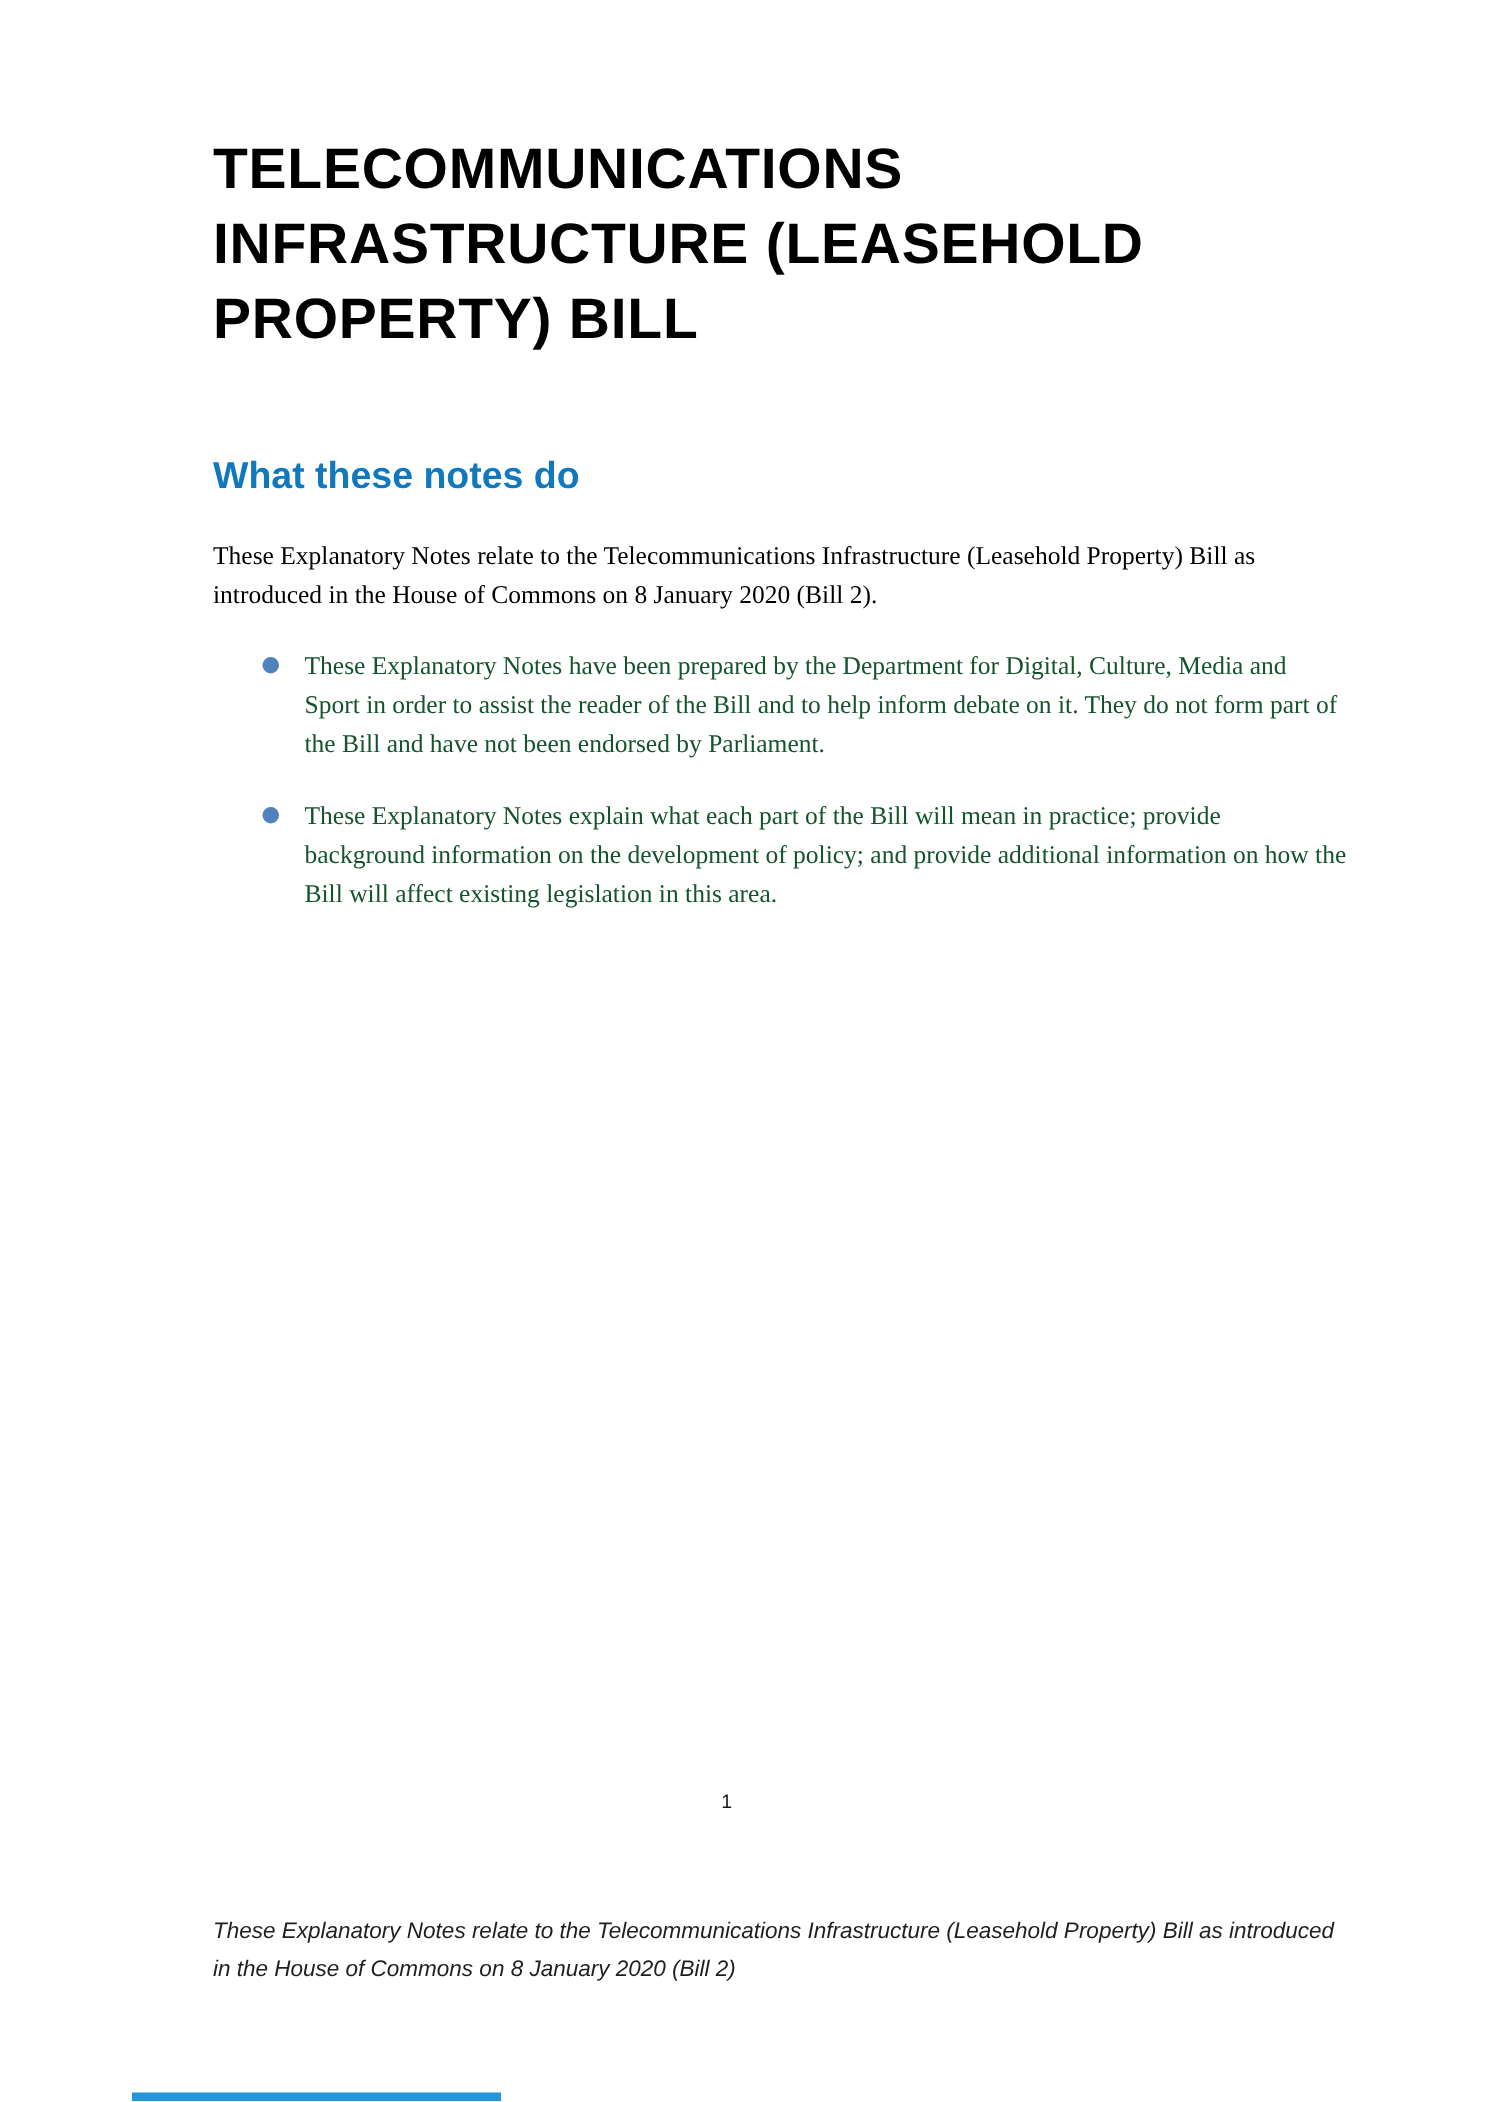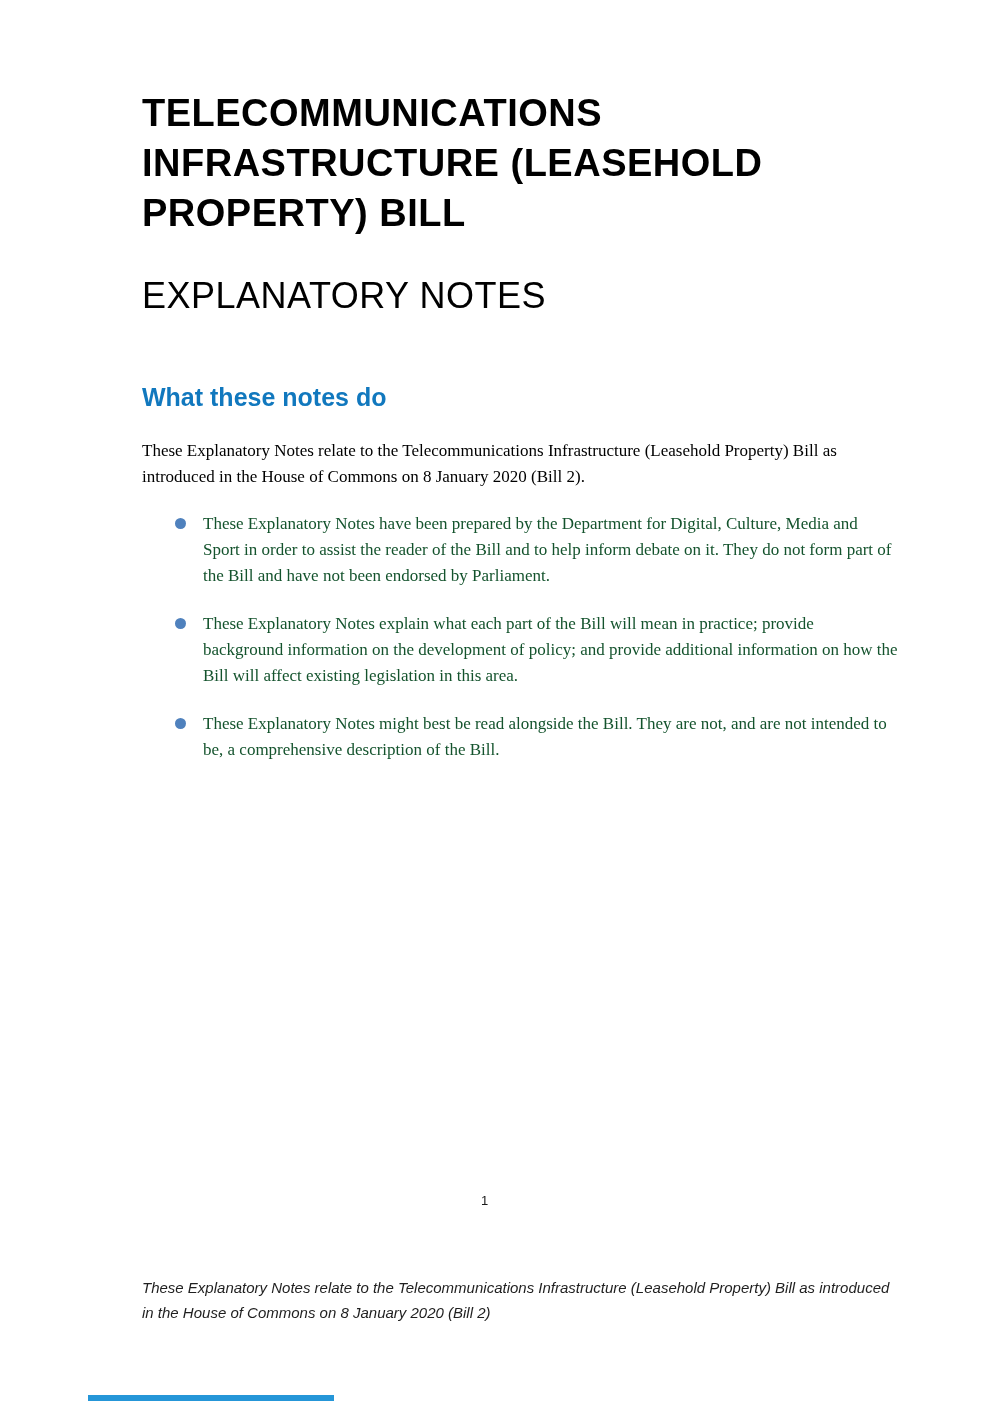--- a/index.html
+++ b/index.html
@@ -110,39 +110,34 @@
 </style>
 </head>
 <body>
 
 <div class="page" style="--heading-blue: #1178be; --bullet-blue: #4f81bd; --bar-blue: #2596d8;">
 
   <div class="content">
 
     <h1 class="doc-title">TELECOMMUNICATIONS INFRASTRUCTURE (LEASEHOLD PROPERTY) BILL</h1>
 
-    <h2 class="doc-subtitle">EXPLANATORY NOTES</h2>
 
     <h3 class="section-heading">What these notes do</h3>
 
     <p class="intro-para">These Explanatory Notes relate to the Telecommunications Infrastructure (Leasehold Property) Bill as introduced in the House of Commons on 8 January 2020 (Bill 2).</p>
 
     <ul class="bullet-list">
       <li>
         <span class="bullet-dot"></span>
         <span>These Explanatory Notes have been prepared by the Department for Digital, Culture, Media and Sport in order to assist the reader of the Bill and to help inform debate on it. They do not form part of the Bill and have not been endorsed by Parliament.</span>
       </li>
       <li>
         <span class="bullet-dot"></span>
         <span>These Explanatory Notes explain what each part of the Bill will mean in practice; provide background information on the development of policy; and provide additional information on how the Bill will affect existing legislation in this area.</span>
       </li>
-      <li>
-        <span class="bullet-dot"></span>
-        <span>These Explanatory Notes might best be read alongside the Bill. They are not, and are not intended to be, a comprehensive description of the Bill.</span>
-      </li>
     </ul>
 
   </div>
 
   <div class="page-number">1</div>
 
   <div class="footer-note">These Explanatory Notes relate to the Telecommunications Infrastructure (Leasehold Property) Bill as introduced in the House of Commons on 8 January 2020 (Bill 2)</div>
 
   <div class="footer-accent-bar"></div>
 

